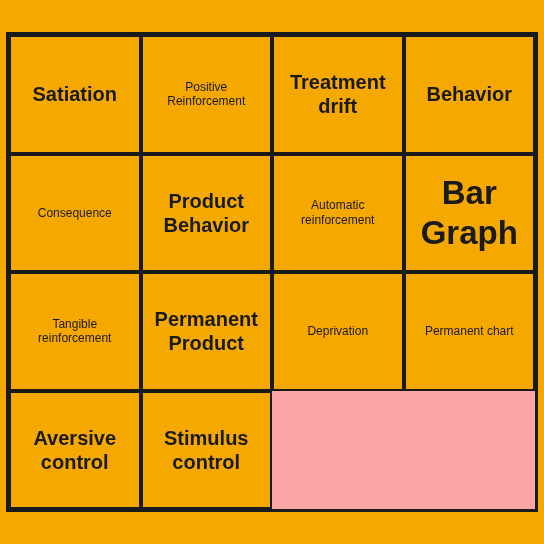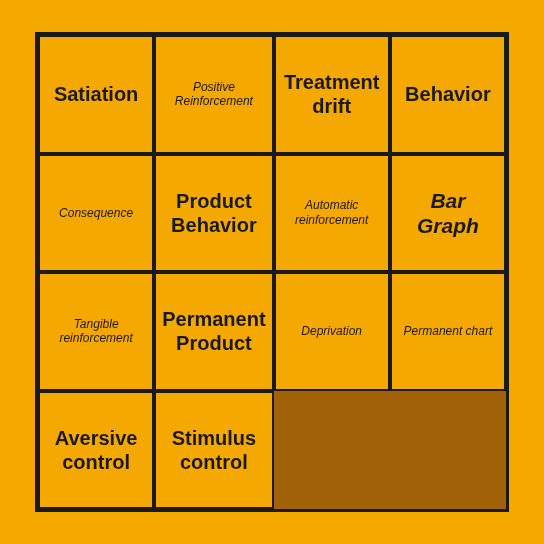--- a/index.html
+++ b/index.html
@@ -6,56 +6,54 @@
     body {
       width: 544px;
       height: 544px;
       background-color: #F5A800;
       display: flex;
       align-items: center;
       justify-content: center;
       font-family: Arial, sans-serif;
     }
     .bingo-board {
-      width: 474px;
+      width: 532px;
       height: 480px;
       border: 3px solid #1a1a1a;
       display: grid;
       grid-template-columns: repeat(4, 1fr);
       grid-template-rows: repeat(4, 1fr);
-      background-color: #a16207;
+      background-color: #fca5a5;
     }
     .cell {
       border: 2px solid #1a1a1a;
       display: flex;
       align-items: center;
       justify-content: center;
       text-align: center;
       padding: 6px;
       background-color: #F5A800;
       color: #1a1a1a;
     }
     .cell-text {
       font-size: 13px;
       font-weight: normal;
       line-height: 1.2;
     }
     .cell-text.large {
-      font-size: 21px;
+      font-size: 33px;
       font-weight: bold;
-      font-style: italic;
     }
     .cell-text.medium {
       font-size: 20px;
       font-weight: bold;
     }
     .cell-text.small {
       font-size: 12px;
       font-weight: normal;
-      font-style: italic;
     }
   </style>
 </head>
 <body>
 
 <div class="bingo-board">
 <div class="cell">
       <span class="cell-text medium">Satiation</span>
     </div>
     <div class="cell">

